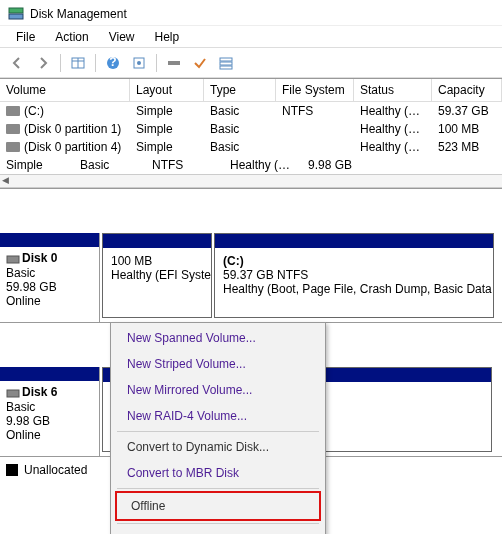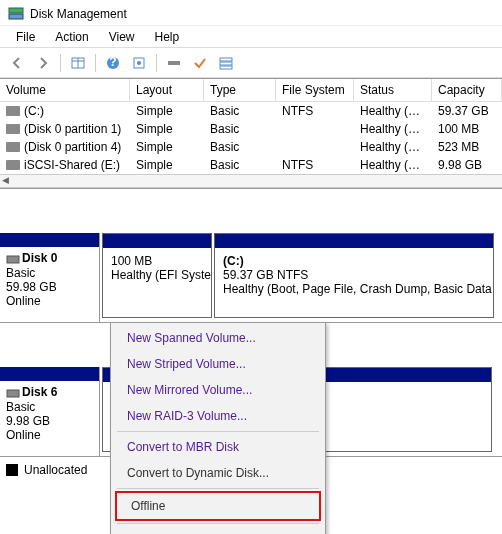--- a/index.html
+++ b/index.html
@@ -162,24 +162,20 @@
           <span class="vol-icon"></span>
           <span>(Disk 0 partition 4)</span>
         </div>
         <div class="c-lay">Simple</div>
         <div class="c-typ">Basic</div>
         <div class="c-fs"></div>
         <div class="c-stat">Healthy (R...</div>
         <div class="c-cap">523 MB</div>
       </div>
       <div class="vol-row">
-        <div class="c-vol">
-          <span class="vol-icon"></span>
-          <span>iSCSI-Shared (E:)</span>
-        </div>
         <div class="c-lay">Simple</div>
         <div class="c-typ">Basic</div>
         <div class="c-fs">NTFS</div>
         <div class="c-stat">Healthy (B...</div>
         <div class="c-cap">9.98 GB</div>
       </div>
     </div>
 </div>
 
 <div class="scroll-hint"></div>
@@ -238,23 +234,23 @@
 
 <div class="legend">
   <div class="sw"></div>
   <span>Unallocated</span>
 </div>
 
 <div class="context-menu">
   <div class="cm-item disabled">New Spanned Volume...</div>
   <div class="cm-item disabled">New Striped Volume...</div>
   <div class="cm-item disabled">New Mirrored Volume...</div>
-  <div class="cm-item disabled">New RAID-3 Volume...</div>
+  <div class="cm-item disabled">New RAID-4 Volume...</div>
   <div class="cm-sep"></div>
+  <div class="cm-item">Convert to Dynamic Disk...</div>
   <div class="cm-item disabled">Convert to MBR Disk</div>
-  <div class="cm-item">Convert to Dynamic Disk...</div>
   <div class="cm-sep"></div>
   <div class="cm-highlight">
     <div class="cm-item">Offline</div>
   </div>
   <div class="cm-sep"></div>
   <div class="cm-item">Properties</div>
 </div>
 
 </body></html>

